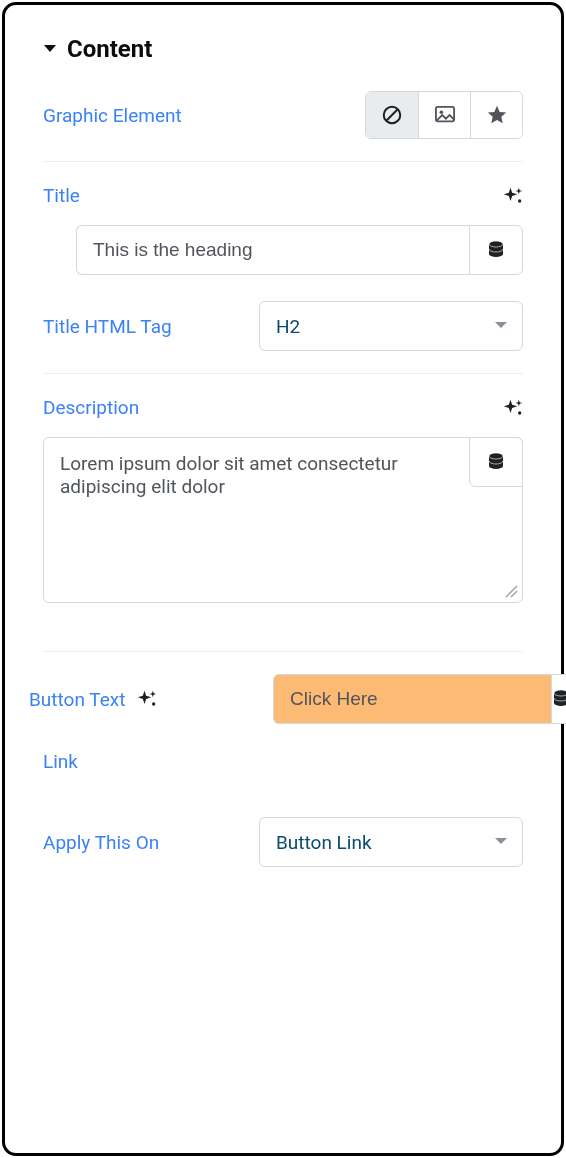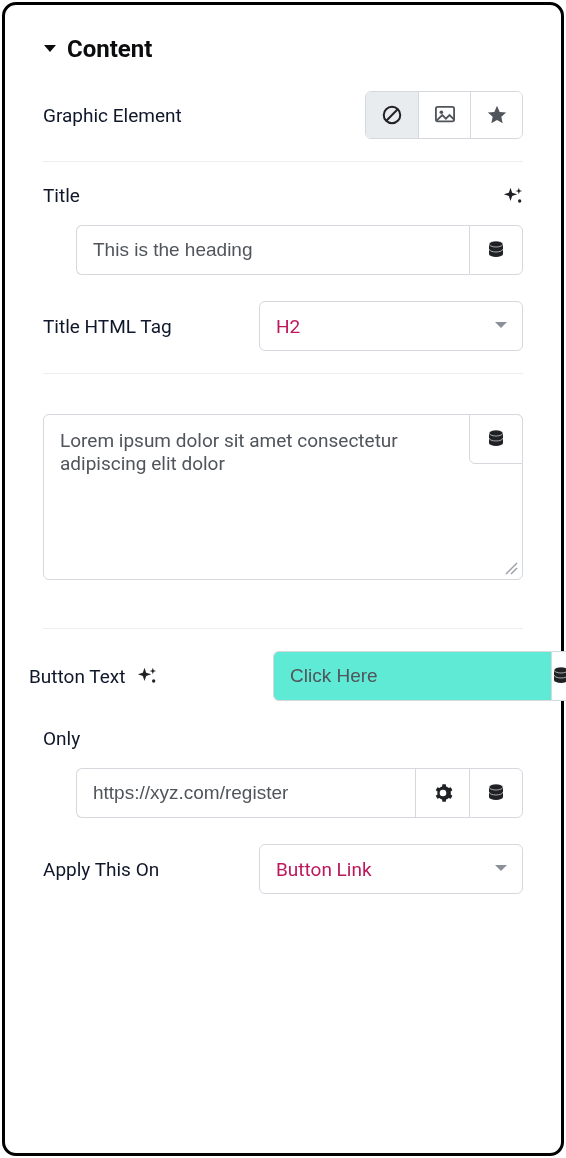--- a/index.html
+++ b/index.html
@@ -38,21 +38,21 @@
   }
 
   .row {
     display: flex;
     align-items: center;
     justify-content: space-between;
     padding: 0 38px;
   }
   .label {
     font-size: 19px;
-    color: #0f172a;
+    color: #3b82f6;
   }
   .divider {
     border-top: 1px solid #eceef0;
     margin: 22px 38px;
   }
   .spacer-md { height: 18px; }
   .spacer-lg { height: 26px; }
 
   
   .seg-group {
@@ -113,21 +113,21 @@
   
   .select {
     display: flex;
     align-items: center;
     justify-content: space-between;
     height: 50px;
     border: 1px solid #d5d8dd;
     border-radius: 6px;
     padding: 0 14px 0 16px;
     font-size: 19px;
-    color: #be185d;
+    color: #0c4a6e;
     background: #fff;
     cursor: pointer;
     min-width: 264px;
   }
   .select .chev { color: #8a9099; }
 
   
   .textarea-group {
     position: relative;
     margin: 0 38px;
@@ -191,21 +191,21 @@
   }
   .bt-input {
     flex: 1;
     height: 50px;
     border: 1px solid #d5d8dd;
     border-right: none;
     border-radius: 6px 0 0 6px;
     padding: 0 16px;
     font-size: 19px;
     color: #50555b;
-    background: #5eead4;
+    background: #fdba74;
     outline: none;
   }
 
   svg { display: block; }
 </style>
 </head>
 <body>
 
 <div class="panel">
 
@@ -289,20 +289,30 @@
       <span class="chev">
         <svg width="14" height="10" viewBox="0 0 14 10">
             <path d="M1 1 L7 7 L13 1 Z" fill="#8a9099"></path>
           </svg>
       </span>
     </div>
   </div>
 
   <div class="divider"></div>
 
+  <div class="row">
+    <span class="label">Description</span>
+    <span>
+      <svg width="20" height="20" viewBox="0 0 24 24">
+        <path d="M9 2 L11 8 L17 10 L11 12 L9 18 L7 12 L1 10 L7 8 Z" fill="#1f2124"></path>
+        <path d="M19 2 L20 5 L23 6 L20 7 L19 10 L18 7 L15 6 L18 5 Z" fill="#1f2124"></path>
+        <circle cx="20" cy="18" r="2" fill="#1f2124"></circle>
+      </svg>
+    </span>
+  </div>
 
   <div class="spacer-md"></div>
 
   <div class="textarea-group">
     <textarea class="textarea" style="">Lorem ipsum dolor sit amet consectetur adipiscing elit dolor</textarea>
     <div class="textarea-addon">
       <span>
         <svg width="18" height="20" viewBox="0 0 18 20">
           <ellipse cx="9" cy="4" rx="7" ry="3" fill="#1f2124"></ellipse>
           <path d="M2 4 v5 a7 3 0 0 0 14 0 v-5" fill="#1f2124"></path>
@@ -346,48 +356,25 @@
             <path d="M2 9 a7 3 0 0 0 14 0" fill="none" stroke="#fff" stroke-width="0.6"></path>
           </svg>
         </span>
       </div>
     </div>
   </div>
 
   <div class="spacer-lg"></div>
 
   <div class="row">
-    <span class="label">Only</span>
+    <span class="label">Link</span>
   </div>
 
   <div class="spacer-md"></div>
 
-  <div class="input-wrap">
-    <div class="input-group-in">
-      <input class="text-input" type="text" value="https://xyz.com/register" style="">
-      <div class="addon-btn middle">
-        <span>
-          <svg width="20" height="20" viewBox="0 0 24 24">
-            <path fill="#1f2124" d="M12 8a4 4 0 1 0 0 8 4 4 0 0 0 0-8zm9.4 4c0 .6-.1 1.2-.2 1.8l2.1 1.6-2 3.5-2.5-1a8 8 0 0 1-3.1 1.8l-.4 2.7h-4l-.4-2.7a8 8 0 0 1-3.1-1.8l-2.5 1-2-3.5 2.1-1.6c-.1-.6-.2-1.2-.2-1.8s.1-1.2.2-1.8L3.3 8.6l2-3.5 2.5 1a8 8 0 0 1 3.1-1.8L11.3 1.6h4l.4 2.7a8 8 0 0 1 3.1 1.8l2.5-1 2 3.5-2.1 1.6c.1.6.2 1.2.2 1.8z"></path>
-          </svg>
-        </span>
-      </div>
-      <div class="addon-btn">
-        <span>
-          <svg width="18" height="20" viewBox="0 0 18 20">
-            <ellipse cx="9" cy="4" rx="7" ry="3" fill="#1f2124"></ellipse>
-            <path d="M2 4 v5 a7 3 0 0 0 14 0 v-5" fill="#1f2124"></path>
-            <path d="M2 9 v5 a7 3 0 0 0 14 0 v-5" fill="#1f2124"></path>
-            <ellipse cx="9" cy="4" rx="7" ry="3" fill="none" stroke="#fff" stroke-width="0.6"></ellipse>
-            <path d="M2 9 a7 3 0 0 0 14 0" fill="none" stroke="#fff" stroke-width="0.6"></path>
-          </svg>
-        </span>
-      </div>
-    </div>
-  </div>
 
   <div class="spacer-lg"></div>
 
   <div class="row">
     <span class="label">Apply This On</span>
     <div class="select">
       <span>Button Link</span>
       <span class="chev">
         <svg width="14" height="10" viewBox="0 0 14 10">
             <path d="M1 1 L7 7 L13 1 Z" fill="#8a9099"></path>

